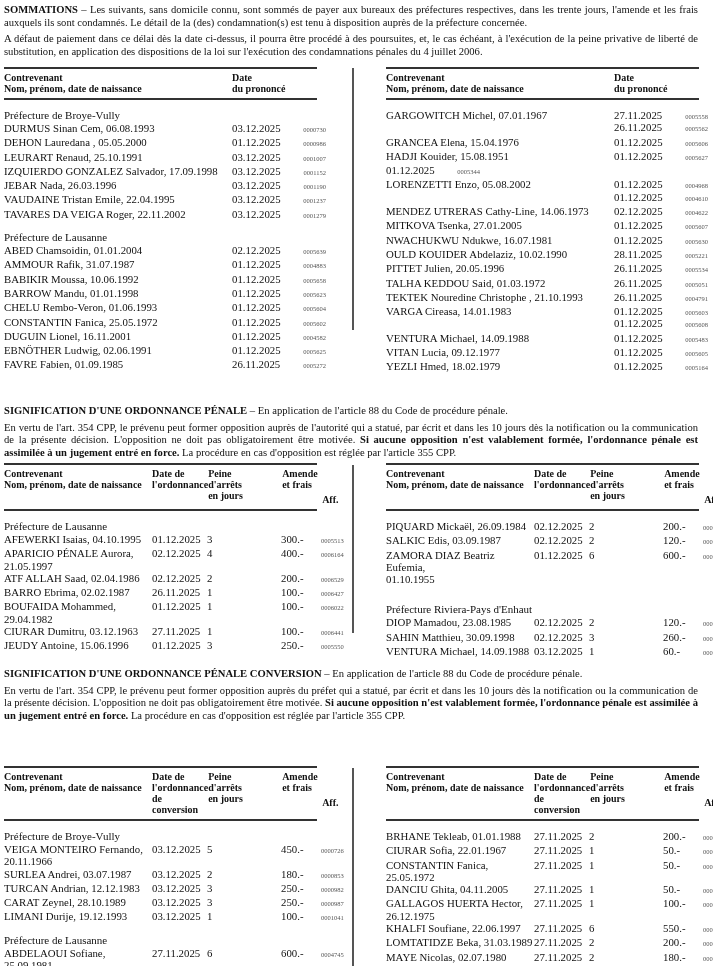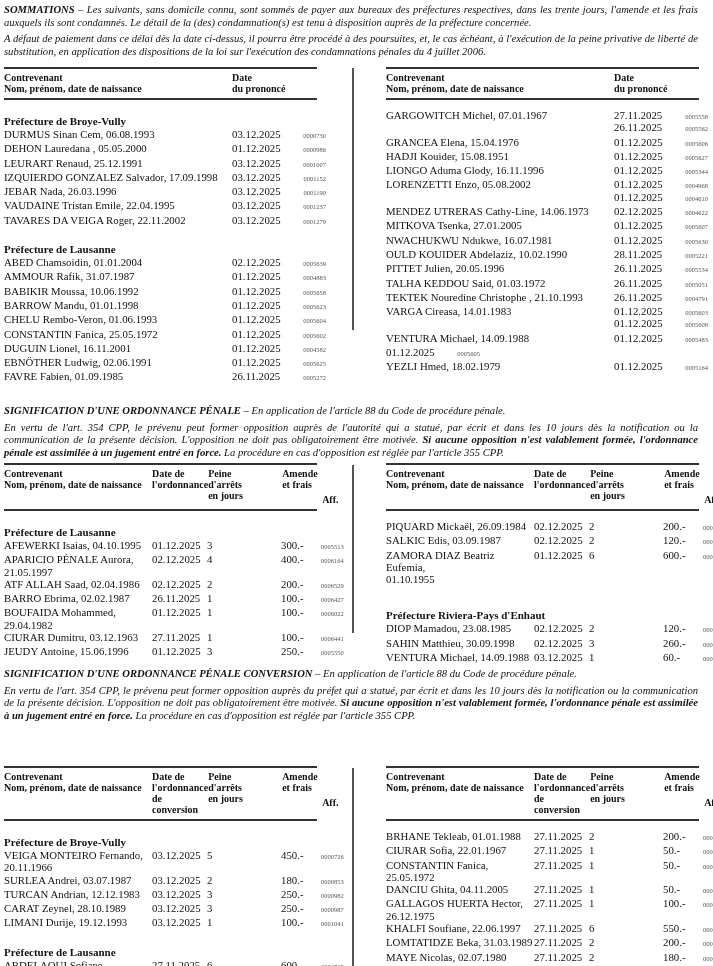--- a/index.html
+++ b/index.html
@@ -2,33 +2,33 @@
 <html><head>
 <meta charset="utf-8">
 <style>
   html, body { margin: 0; padding: 0; background: #ffffff; }
   body {
     width: 713px; height: 966px; overflow: hidden; position: relative;
     font-family: "Liberation Serif", "DejaVu Serif", serif;
     color: #111; font-size: 10.6px;
   }
   .intro { position: absolute; left: 4px; width: 706px; line-height: 12.5px; }
-  .intro p { margin: 0 12px 4px 0; text-align: justify; font-style: italic; }
+  .intro p { margin: 0 12px 4px 0; text-align: justify; }
   .intro b { font-weight: bold; }
   .col { position: absolute; width: 313px; }
   .col.left { left: 4px; }
   .col.right { left: 386px; }
   .divider { position: absolute; left: 352px; width: 2px; background: #555; }
   .thead {
     border-top: 2px solid #333; border-bottom: 2px solid #333;
     font-weight: bold; font-size: 10px; line-height: 11px;
     padding: 3px 0 4px 0; display: flex;
   }
   .row { display: flex; line-height: 12.3px; font-size: 10.8px; }
-  .group-title { font-weight: bold; font-size: 11px; line-height: 13px; margin-top: 15px; }
+  .group-title { font-weight: normal; font-size: 11px; line-height: 13px; margin-top: 9px; }
   .spacer { height: 9px; }
   .c-name { flex: 0 0 228px; }
   .c-date { flex: 0 0 64px; }
   .c-aff { flex: 0 0 30px; font-size: 6.5px; color: #555; text-align: right; padding-top: 2px; }
   .t2 .c-name { flex: 0 0 148px; }
   .t2 .c-date { flex: 0 0 55px; }
   .t2 .c-peine { flex: 0 0 42px; }
   .t2 .c-amende { flex: 0 0 40px; margin-left: 32px; }
   .t2 .c-aff { flex: 0 0 30px; text-align: left; }
   .t2 .thead .c-aff { font-size: 10px; color: #111; padding-top: 0; margin-top: 26px; }
@@ -68,21 +68,21 @@
     <div class="row">
       <div class="c-name">DEHON Lauredana , 05.05.2000</div>
       <div class="c-date multi">
         <div>01.12.2025</div>
       </div>
       <div class="c-aff multi">
         <div style="line-height: 12.3px;">0000986</div>
       </div>
     </div>
     <div class="row">
-      <div class="c-name">LEURART Renaud, 25.12.1991</div>
+      <div class="c-name">LEURART Renaud, 25.10.1991</div>
       <div class="c-date multi">
         <div>03.12.2025</div>
       </div>
       <div class="c-aff multi">
         <div style="line-height: 12.3px;">0001007</div>
       </div>
     </div>
     <div class="row">
       <div class="c-name">IZQUIERDO GONZALEZ Salvador, 17.09.1998</div>
       <div class="c-date multi">
@@ -237,21 +237,20 @@
     <div class="row">
       <div class="c-name">HADJI Kouider, 15.08.1951</div>
       <div class="c-date multi">
         <div>01.12.2025</div>
       </div>
       <div class="c-aff multi">
         <div style="line-height: 12.3px;">0005627</div>
       </div>
     </div>
     <div class="row">
-      <div class="c-name">LIONGO Aduma Glody, 16.11.1996</div>
       <div class="c-date multi">
         <div>01.12.2025</div>
       </div>
       <div class="c-aff multi">
         <div style="line-height: 12.3px;">0005344</div>
       </div>
     </div>
     <div class="row">
       <div class="c-name">LORENZETTI Enzo, 05.08.2002</div>
       <div class="c-date multi">
@@ -340,20 +339,21 @@
     <div class="row">
       <div class="c-name">VENTURA Michael, 14.09.1988</div>
       <div class="c-date multi">
         <div>01.12.2025</div>
       </div>
       <div class="c-aff multi">
         <div style="line-height: 12.3px;">0005483</div>
       </div>
     </div>
     <div class="row">
+      <div class="c-name">VITAN Lucia, 09.12.1977</div>
       <div class="c-date multi">
         <div>01.12.2025</div>
       </div>
       <div class="c-aff multi">
         <div style="line-height: 12.3px;">0005605</div>
       </div>
     </div>
     <div class="row">
       <div class="c-name">YEZLI Hmed, 18.02.1979</div>
       <div class="c-date multi">

